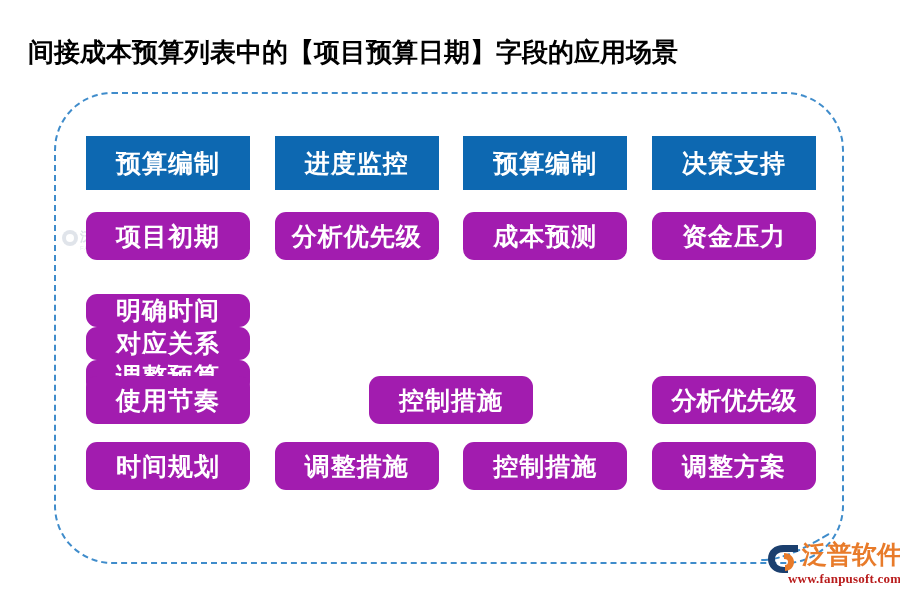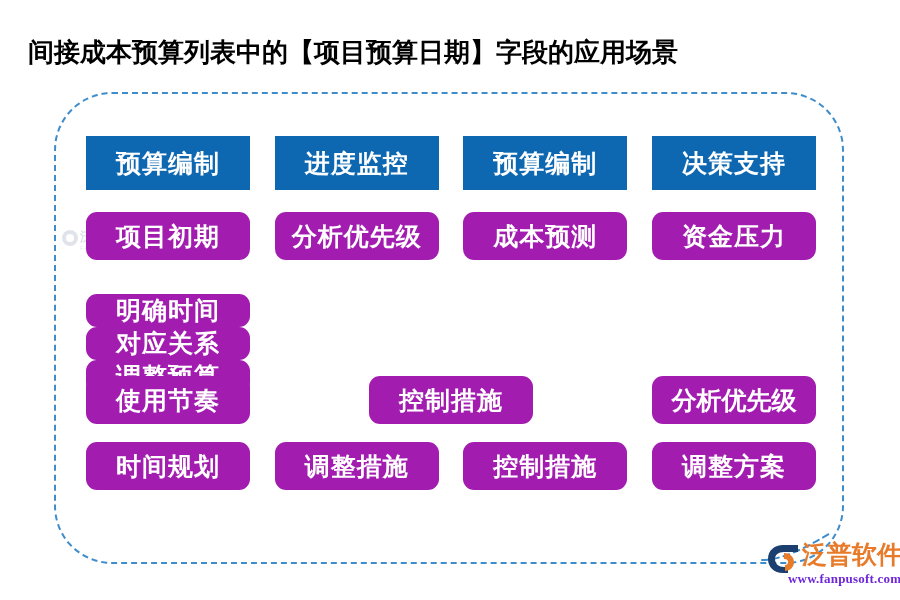--- a/index.html
+++ b/index.html
@@ -185,21 +185,21 @@
     white-space: nowrap;
     line-height: 30px;
   }
   #logo .logo-url {
     position: absolute;
     left: 22px;
     top: 31px;
     font-family: "Liberation Serif", "DejaVu Serif", serif;
     font-size: 13px;
     font-weight: bold;
-    color: #6d28d9;
+    color: #b91c1c;
     white-space: nowrap;
     letter-spacing: 0.2px;
   }
   
   #logo-arc {
     position: absolute;
     left: 760px;
     top: 530px;
     width: 80px;
     height: 34px;

